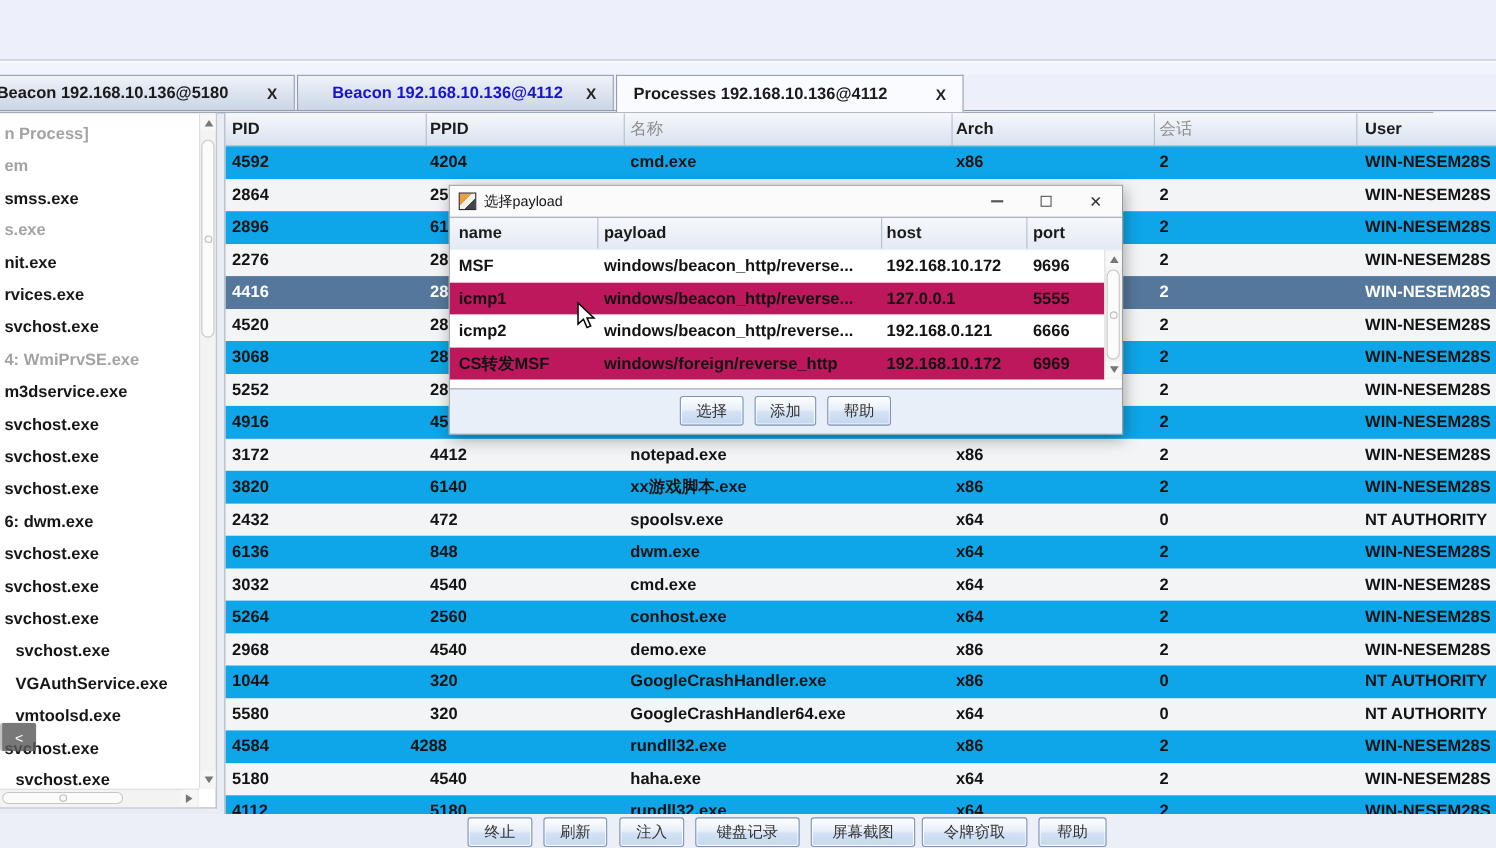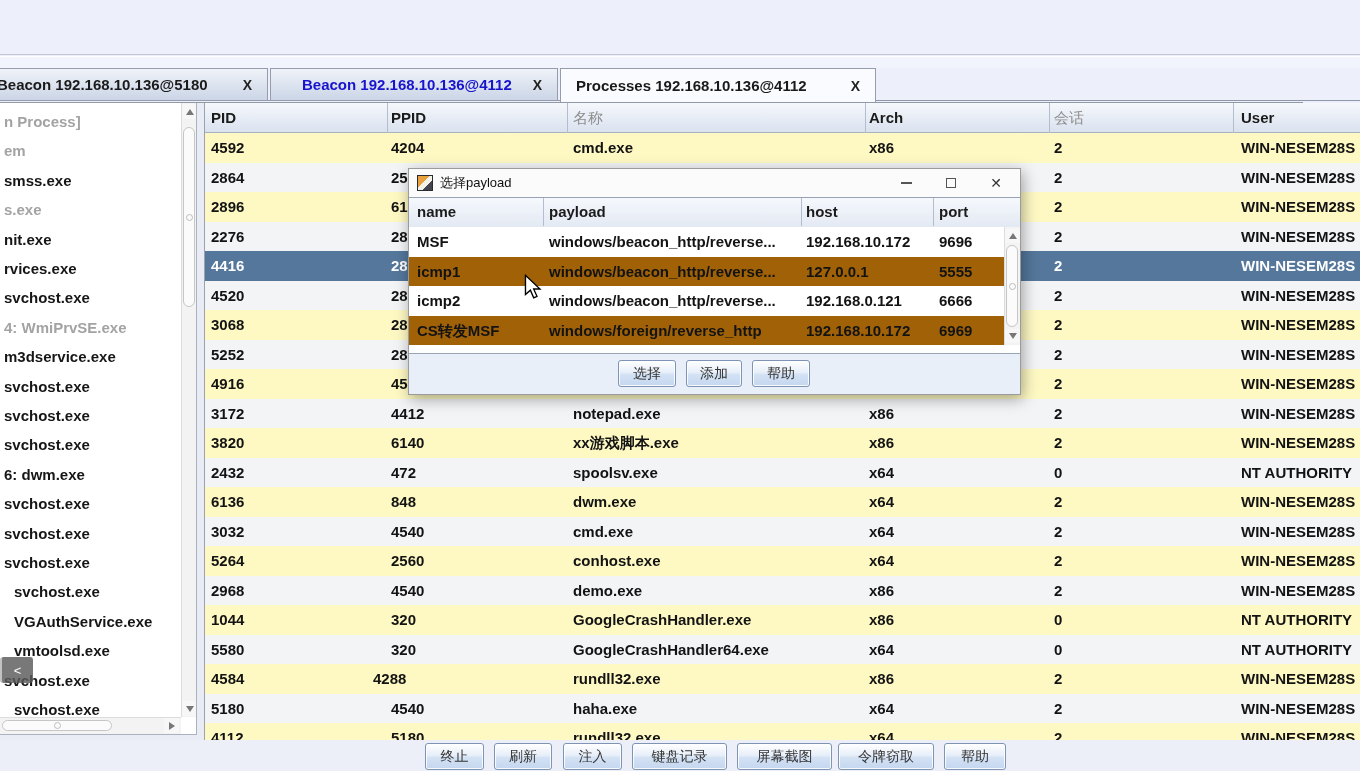--- a/index.html
+++ b/index.html
@@ -41,21 +41,21 @@
                 border-left:2px solid rgba(255,255,255,.55);z-index:20}
 
   .ptable{position:absolute;left:204px;top:0;width:1156px;height:638px;background:#fff;
           border-left:1px solid #9AA1B0;overflow:hidden}
   .thead{position:absolute;left:0;top:0;width:1156px;height:30px;
          background:linear-gradient(#F5F8FC,#DAE2EF);border-bottom:1px solid #A9B2C2}
   .th{position:absolute;top:0;line-height:30px;font-size:15px;white-space:nowrap}
   .th.en{font-weight:bold;color:#1B1B1B}
   .th.cn{font-weight:normal;color:#8D8D8D}
   .th-sep{position:absolute;top:0;width:1px;height:30px;background:#B3BDCE}
-  .trow{position:absolute;left:0;width:1156px;height:29.5px;background:#fef9c3}
+  .trow{position:absolute;left:0;width:1156px;height:29.5px;background:#0ea5e9}
   .trow.alt{background:#F3F4F6}
   .trow.selected{background:#54779B}
   .trow.selected .cell{color:#fff}
   .cell{position:absolute;top:0;height:29.5px;line-height:29.5px;font-size:15px;font-weight:bold;
         color:#131313;white-space:nowrap;overflow:hidden}
 
   .dialog{position:absolute;left:408px;top:168px;width:613px;height:227px;background:#fff;
           border:1px solid #9B9B9B;box-shadow:2px 4px 14px rgba(0,0,0,.35);z-index:50}
   .dlg-title{position:absolute;left:0;top:0;width:611px;height:28px;background:#FBFBFB;
              display:flex;align-items:center;padding-left:8px}
@@ -63,21 +63,21 @@
             background:linear-gradient(135deg,#E8A13C 0 40%,#F5F2E8 40% 65%,#44444E 65%)}
   .dlg-title-text{font-size:13px;color:#111}
   .dlg-ctrl{position:absolute;top:0;width:30px;height:28px;display:flex;align-items:center;justify-content:center;color:#333;font-size:14px}
   .min-bar{width:11px;height:2px;background:#555}
   .max-box{width:10px;height:10px;border:1.5px solid #555}
   .dlg-head{position:absolute;left:0;top:28px;width:611px;height:46px;
             background:linear-gradient(#F5F8FC,#DAE2EF);border-top:1px solid #98A2B4;border-bottom:1px solid #A9B2C2}
   .dlg-th{position:absolute;top:0;line-height:28px;font-size:15px;font-weight:bold;color:#1B1B1B}
   .dlg-sep{position:absolute;top:0;width:1px;height:28px;background:#B3BDCE}
   .dlg-row{position:absolute;left:0;width:595px;height:29.5px;background:#fff}
-  .dlg-row.alt{background:#a16207}
+  .dlg-row.alt{background:#be185d}
   .dlg-vsb{position:absolute;left:595px;top:58px;width:16px;height:118px;background:#F3F3F3;border-left:1px solid #DDD}
   .dlg-bottom{position:absolute;left:0;top:184px;width:611px;height:41px;background:#E9EFF8;border-top:1px solid #9AA5B8}
 
   .vista-btn{position:absolute;border:1px solid #7E94B5;border-radius:3px;
              background:linear-gradient(#FEFFFF,#E8EFF9 45%,#D3E1F4 55%,#C4D7EF);
              box-shadow:inset 0 0 0 1px rgba(255,255,255,.85);
              font-size:14px;color:#333;display:flex;align-items:center;justify-content:center;
              font-family:inherit;white-space:nowrap}
 
   .toolbar{position:absolute;left:0;top:740px;width:1360px;height:31px;background:#ECEFF8}

